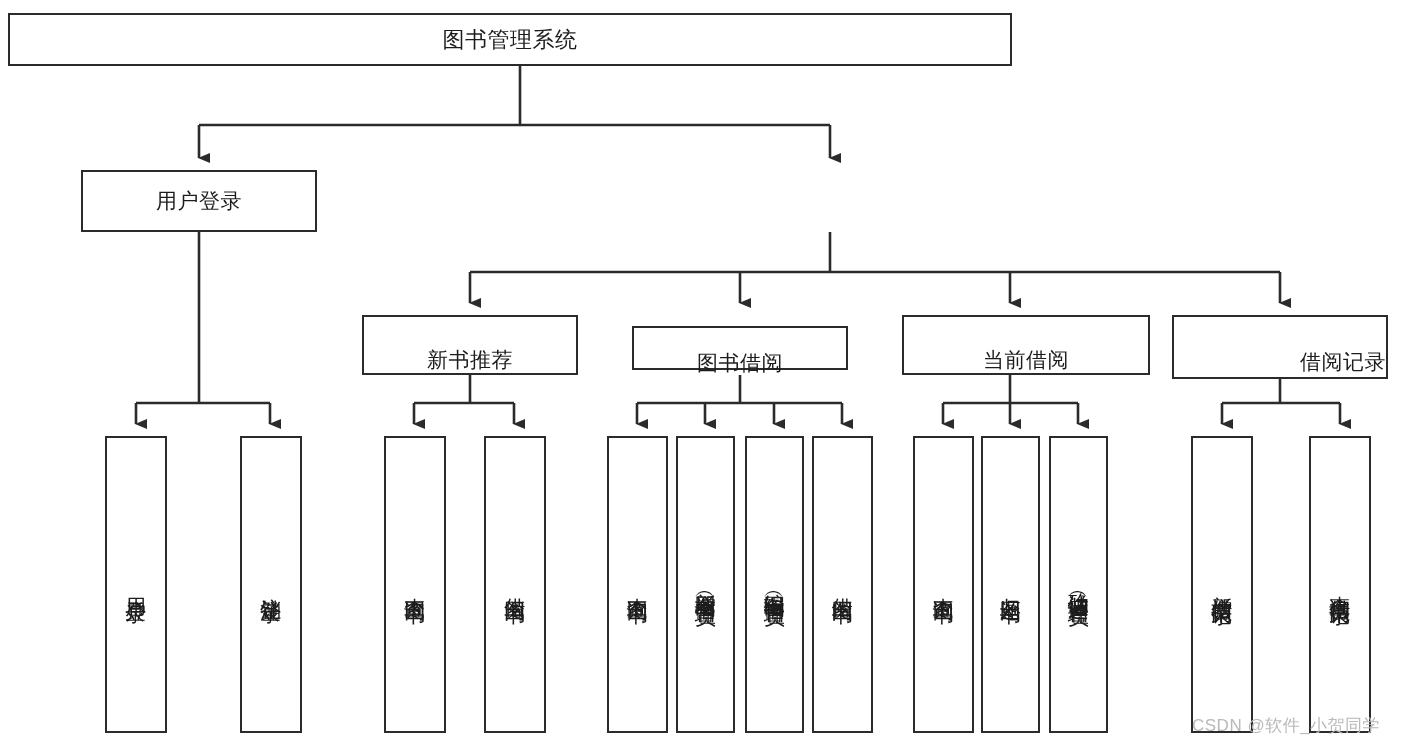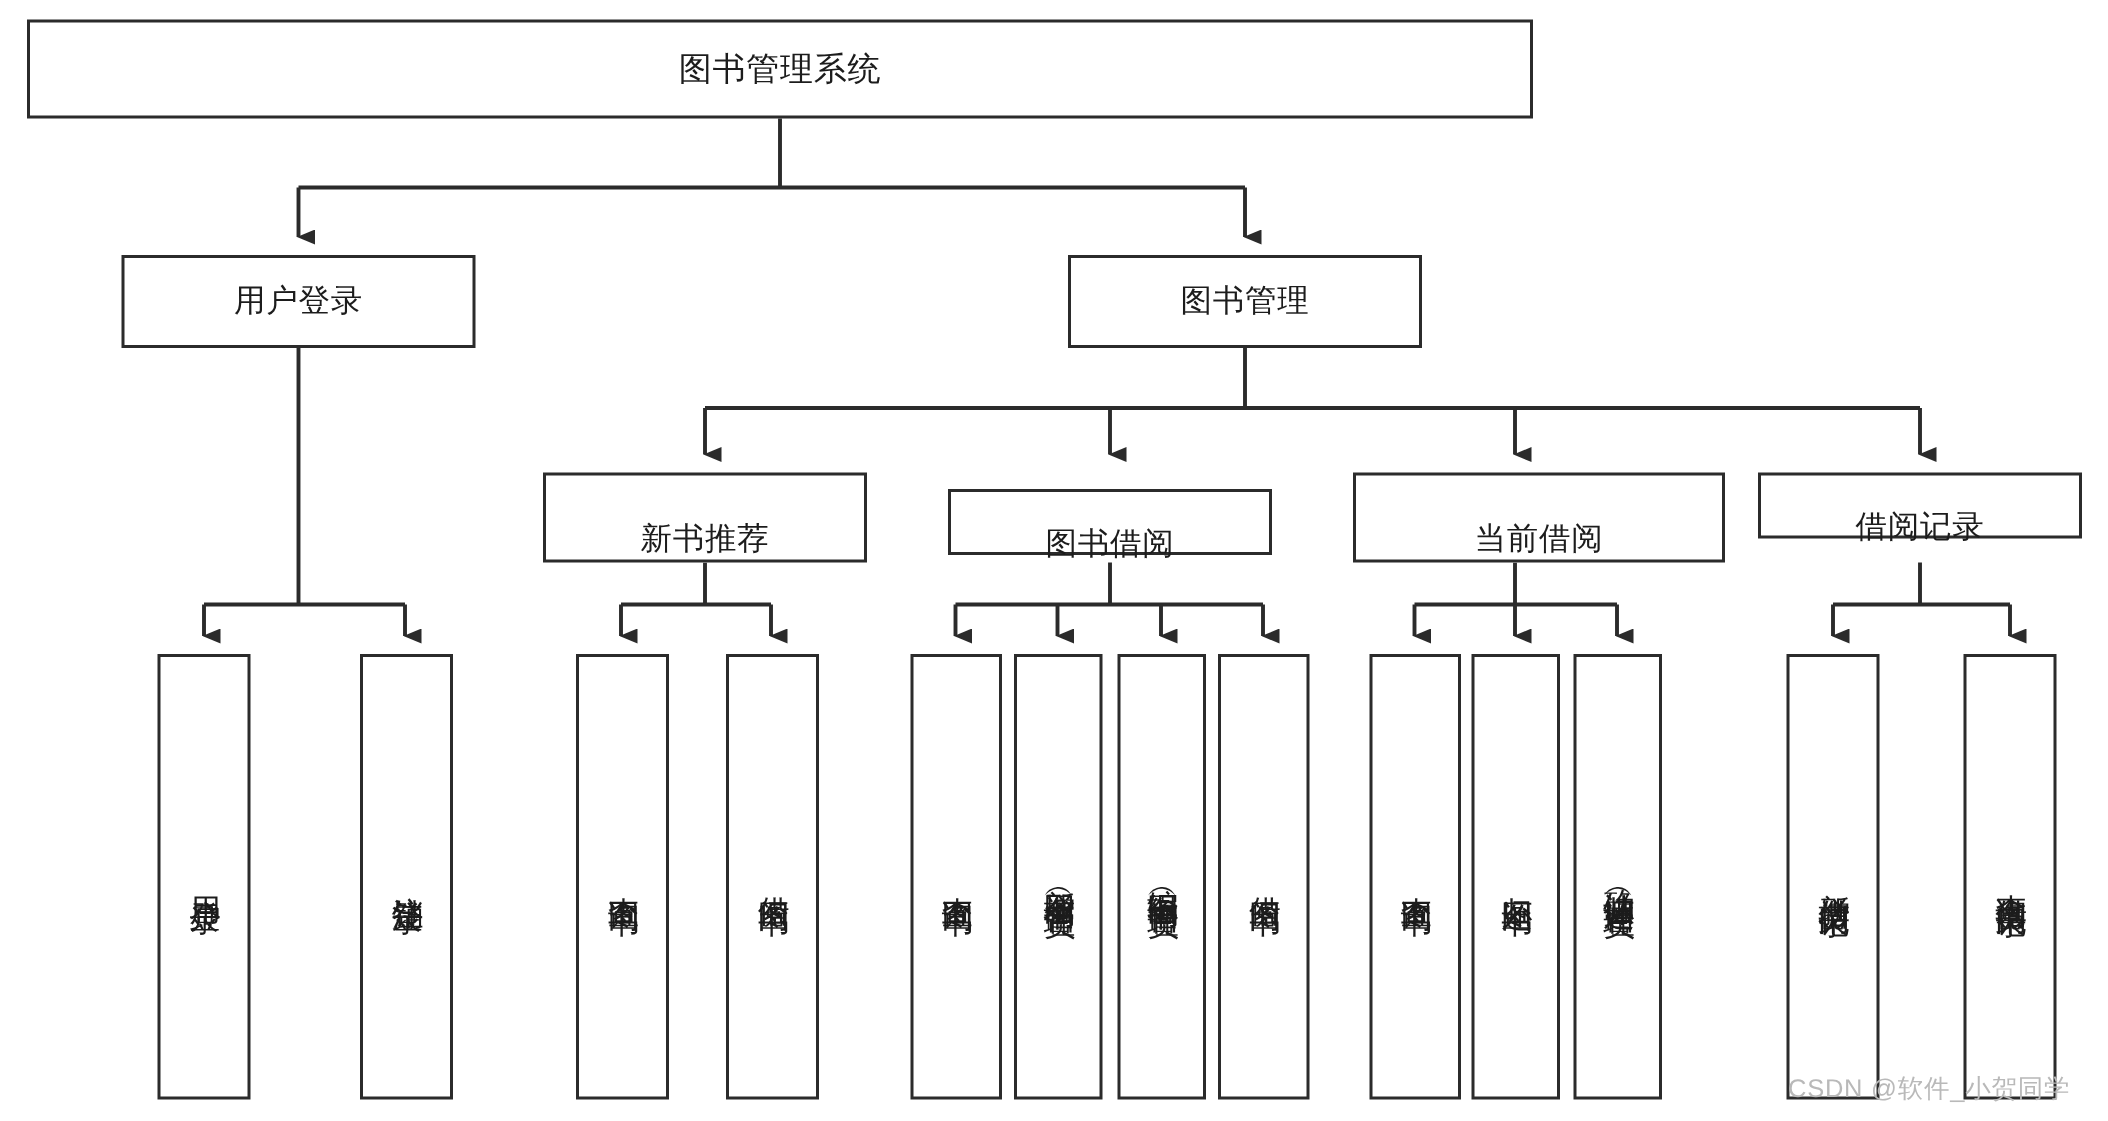--- a/index.html
+++ b/index.html
@@ -109,41 +109,38 @@
       <path d="M 1010 403 L 1010 424" marker-end="url(#arrow)"></path>
       <path d="M 1078 403 L 1078 424" marker-end="url(#arrow)"></path>
 
       <path d="M 1280 375 L 1280 403"></path>
       <path d="M 1222 403 L 1340 403"></path>
       <path d="M 1222 403 L 1222 424" marker-end="url(#arrow)"></path>
       <path d="M 1340 403 L 1340 424" marker-end="url(#arrow)"></path>
     </g>
   </svg>
 
-  <div class="node level-root" style="left:18px; top:13px; width:1004px; height:66px;">
+  <div class="node level-root" style="left:8px; top:13px; width:1004px; height:53px;">
     <span class="node-label">图书管理系统</span>
   </div>
 
   <div class="node level-2" style="left:81px; top:170px; width:236px; height:62px;">
     <span class="node-label">用户登录</span>
-  </div>
-  <div class="node level-2" style="left:712px; top:170px; width:236px; height:62px;">
-    <span class="node-label">图书管理</span>
   </div>
 
   <div class="node level-3" style="left:362px; top:315px; width:216px; height:60px;">
     <span class="node-label">新书推荐</span>
   </div>
   <div class="node level-3" style="left:632px; top:326px; width:216px; height:44px;">
     <span class="node-label">图书借阅</span>
   </div>
   <div class="node level-3" style="left:902px; top:315px; width:248px; height:60px;">
     <span class="node-label">当前借阅</span>
   </div>
-  <div class="node level-3" style="left:1172px; top:315px; width:216px; height:44px;">
+  <div class="node level-3" style="left:1172px; top:315px; width:216px; height:64px;justify-content:flex-end;">
     <span class="node-label">借阅记录</span>
   </div>
 
   <div class="node leaf" style="left:105px; top:436px; width:62px; height:297px;">
     <span class="node-label">用户登录</span>
   </div>
   <div class="node leaf" style="left:240px; top:436px; width:62px; height:297px;">
     <span class="node-label">注销登录</span>
   </div>
 

